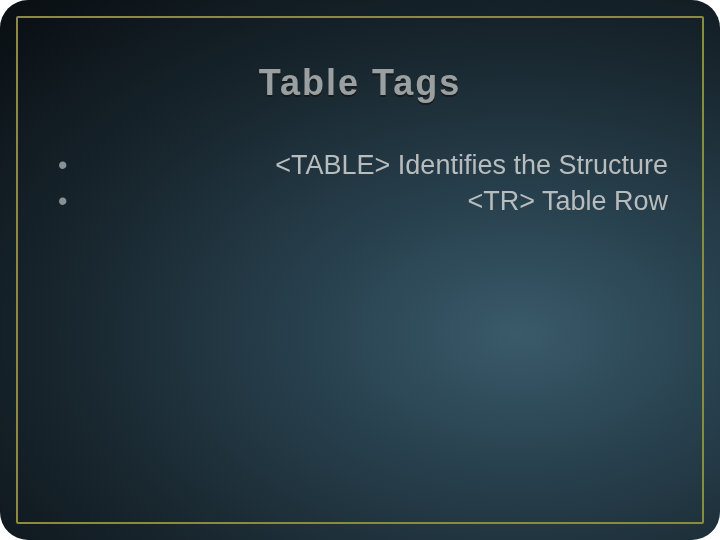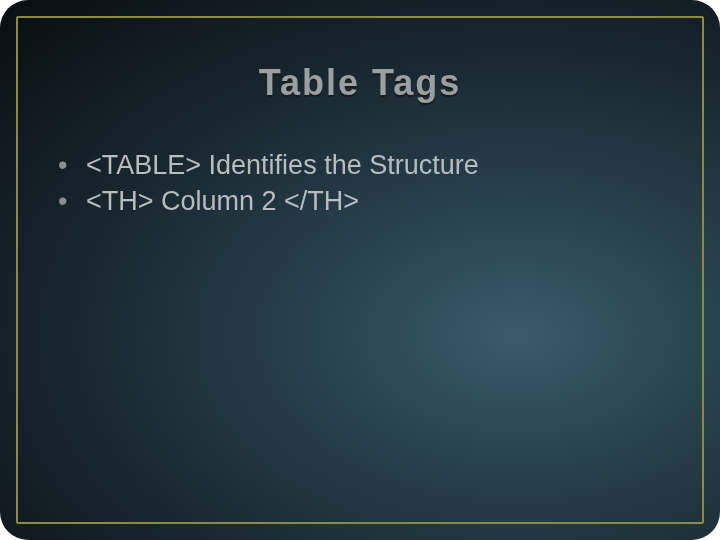--- a/index.html
+++ b/index.html
@@ -59,20 +59,21 @@
     padding-right: 40px;
     list-style: none;
   }
   .bullets li {
     color: #b8bcbd;
     font-size: 27px;
     line-height: 1.28;
     position: relative;
     padding-left: 28px;
     margin-bottom: 1px;
+    text-align: right;
   }
   .bullets li::before {
     content: "•";
     position: absolute;
     left: 0;
     top: 0;
     color: #8a9092;
     font-size: 27px;
   }
 </style>
@@ -81,16 +82,16 @@
 
 <div class="slide">
   <div class="inner-border"></div>
   <div class="content">
     <div class="title">
       <span class="under">Table Tags</span>
       <span class="over">Table Tags</span>
     </div>
     <ul class="bullets">
       <li>&lt;TABLE&gt; Identifies the Structure</li>
-      <li>&lt;TH&gt; Column 2 &lt;/TH&gt;</li>
+      <li>&lt;TR&gt; Table Row</li>
     </ul>
   </div>
 </div>
 
 </body></html>

